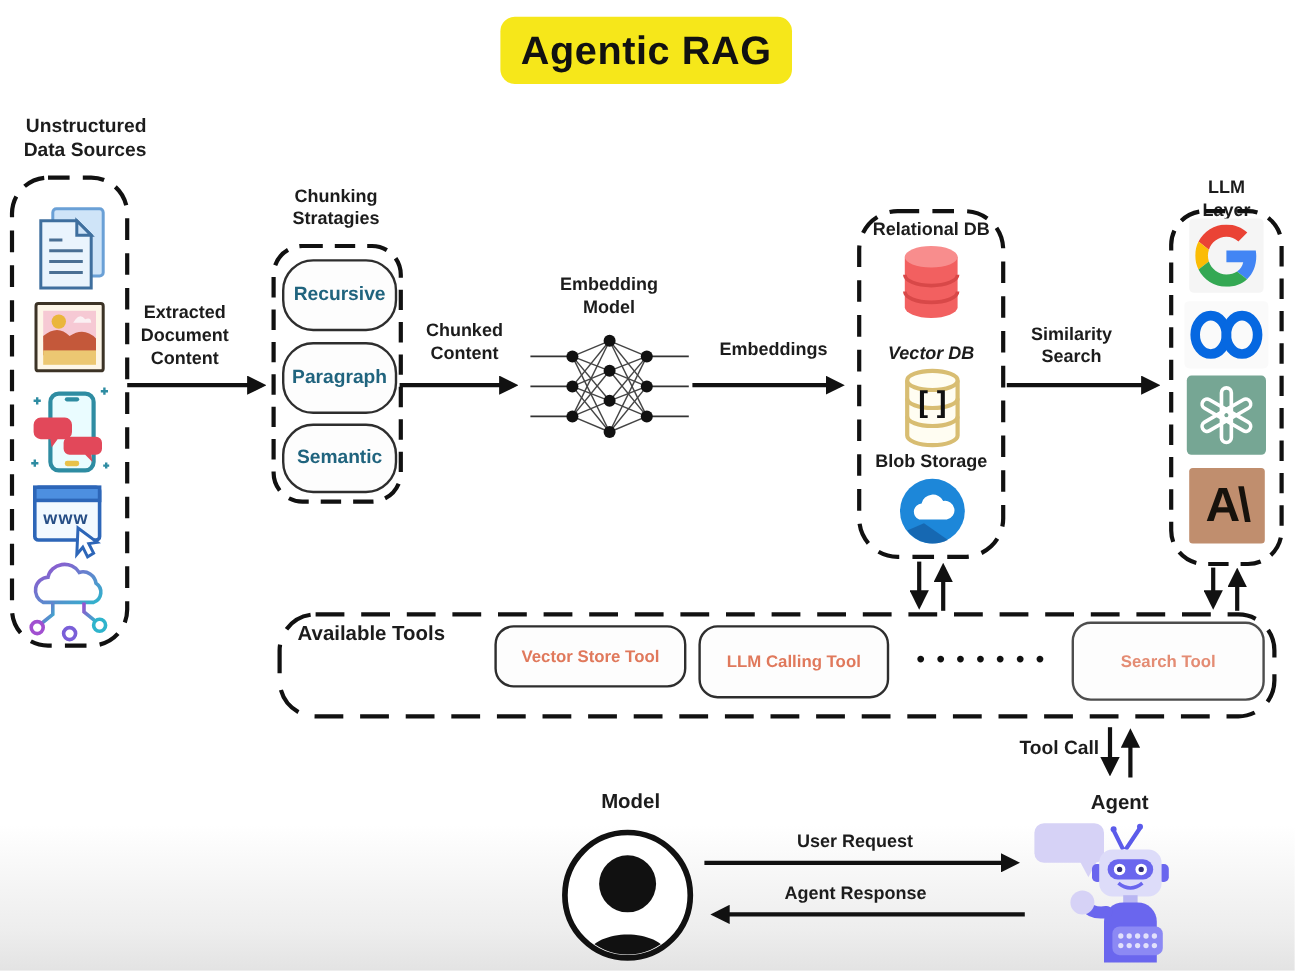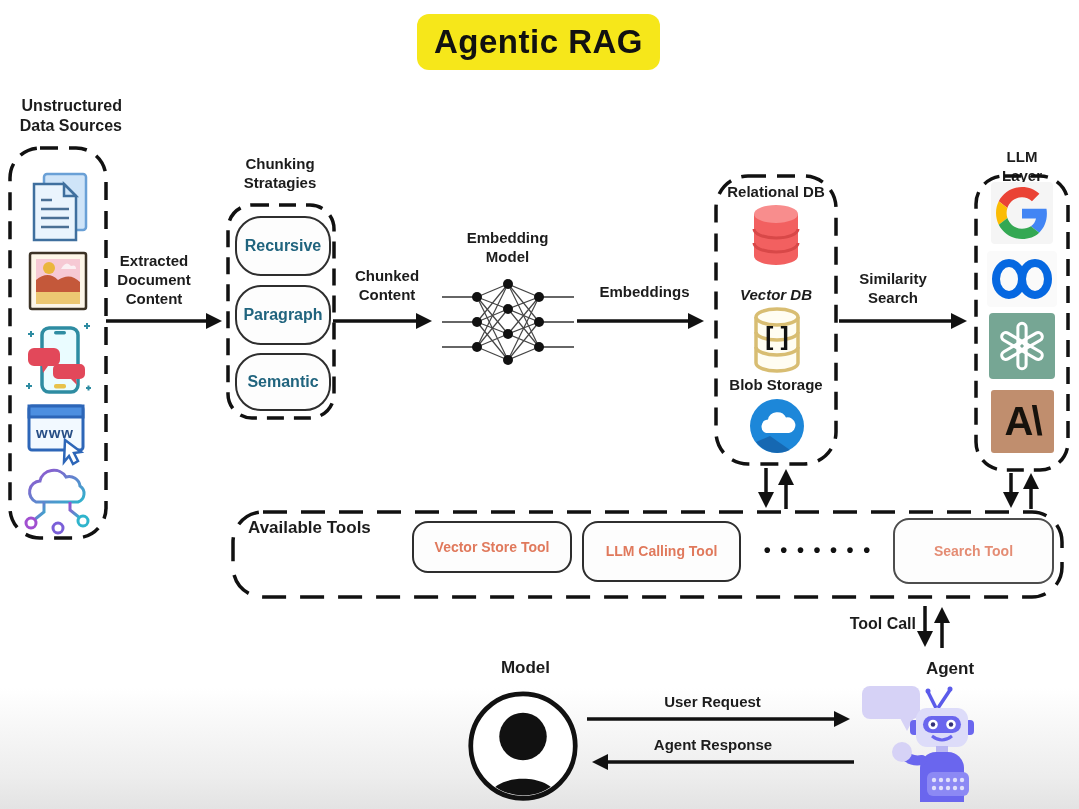--- a/index.html
+++ b/index.html
@@ -289,21 +289,21 @@
           </clipPath>
         </defs>
       <circle cx="60" cy="60" r="55" fill="#fff" stroke="#111" stroke-width="5"></circle>
       <g clip-path="url(#uc)" fill="#111">
         <circle cx="60" cy="50" r="25"></circle>
         <path d="M22 120 C22 86 98 86 98 120 Z"></path>
       </g>
     </svg>
   </div>
 
-  <div class="lbl" style="left:903px;top:658px;width:60px;font-size:17px;margin-left:17px;">Agent</div>
+  <div class="lbl" style="left:903px;top:658px;width:60px;font-size:17px;">Agent</div>
   <div class="icon-wrap" style="left:860px;top:680px;">
     <svg width="120" height="126" viewBox="0 0 120 126">
       <rect x="2" y="6" width="58" height="33" rx="8" fill="#d6d2f6"></rect>
       <polygon points="40,38 54,38 47,51" fill="#d6d2f6"></polygon>
       <path d="M76 28 L68 12 M78 28 L90 10" stroke="#5b5bea" stroke-width="3.5" fill="none"></path>
       <circle cx="68" cy="11" r="2.5" fill="#5b5bea"></circle>
         <circle cx="90" cy="9" r="2.5" fill="#5b5bea"></circle>
       <rect x="50" y="40" width="9" height="15" rx="4" fill="#6A66EE"></rect>
       <rect x="105" y="40" width="9" height="15" rx="4" fill="#6A66EE"></rect>
       <rect x="56" y="28" width="52" height="39" rx="11" fill="#dddcf9"></rect>

